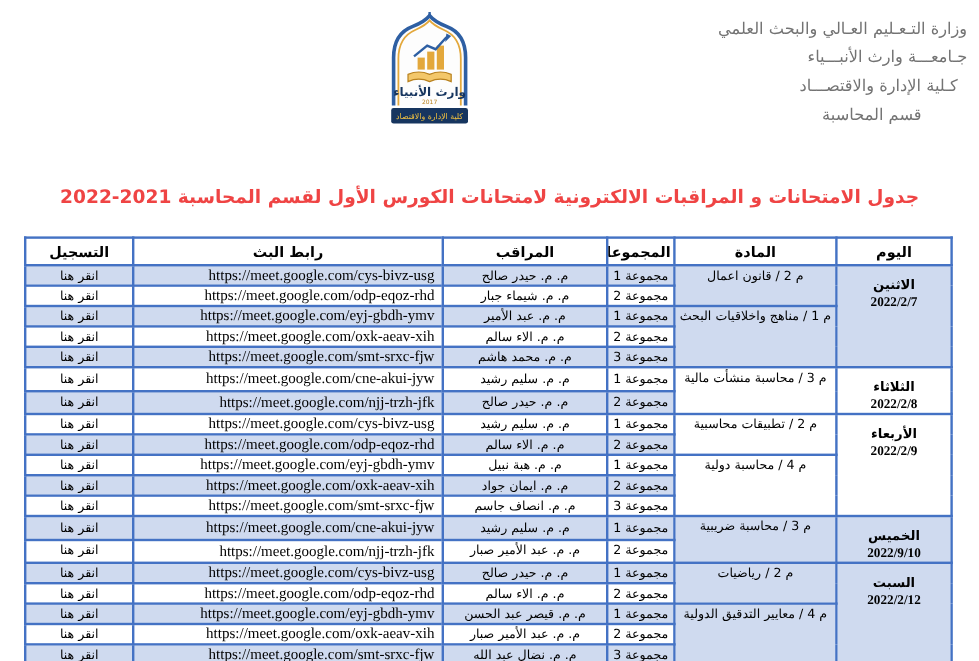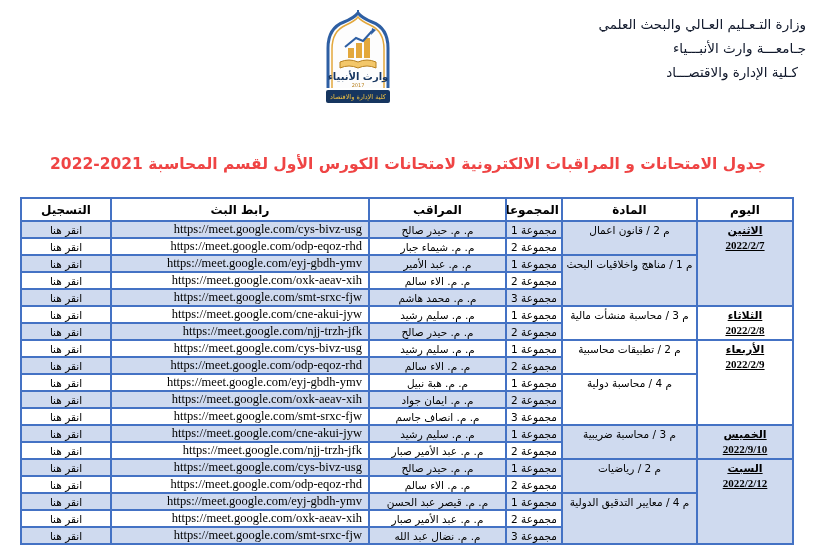--- a/index.html
+++ b/index.html
@@ -13,21 +13,21 @@
     color: #000;
   }
 
   
   .letterhead {
     position: absolute;
     top: 12px; right: 10px;
     text-align: right;
     font-size: 13.5px;
     line-height: 24px;
-    color: #0f172a;
+    color: #737373;
   }
   .letterhead .l3 { padding-left: 0; padding-right: 8px; }
   .letterhead .l4 { padding-right: 38px; }
 
   
   .logo-wrap { position: absolute; top: 10px; left: 318px; width: 80px; height: 97px; }
 
   
   .doc-title {
     position: absolute;
@@ -55,41 +55,42 @@
     background: #fff;
     padding: 0 2px;
   }
   td { height: 15px; font-size: 10.5px; padding: 0 2px; }
 
   tr.sh td { background: #CFDAEF; }
   tr.wh td { background: #ffffff; }
   td.mgs { background: #CFDAEF !important; }
   td.mgw { background: #ffffff !important; }
 
-  td.day { font-weight: bold; vertical-align: top; padding-top: 1px; text-decoration: underline; }
+  td.day { font-weight: bold; vertical-align: top; padding-top: 8px; }
   td.day .dname { font-size: 11px; line-height: 15px; }
   td.day .ddate { font-family: "Liberation Serif", serif; font-size: 11px; line-height: 14px; direction: ltr; font-weight: bold; }
   td.subj { vertical-align: top; padding-top: 2px; }
   td.link {
     text-align: right;
     direction: ltr;
     font-family: "Liberation Serif", serif;
     font-size: 12.5px;
     padding: 0 6px;
     cursor: pointer;
   }
   td.reg { cursor: pointer; }
 </style>
 </head>
 <body>
 
 <div class="letterhead">
   <div class="l1">وزارة التـعـليم العـالي والبحث العلمي</div>
   <div class="l2">جـامعـــة وارث الأنبـــياء</div>
   <div class="l3">كـلية الإدارة والاقتصـــاد</div>
+  <div class="l4">قسم المحاسبة</div>
 </div>
 
 <div class="logo-wrap">
   <svg width="80" height="97" viewBox="0 0 80 97">
 
     <path d="M10,78 L10,38 Q10,18 26,12 Q36,8 40,3 Q44,8 54,12 Q70,18 70,38 L70,78" fill="#fdfdfd" stroke="#2e5fa3" stroke-width="3"></path>
     <path d="M14,78 L14,39 Q14,21 28,15 Q37,11 40,7 Q43,11 52,15 Q66,21 66,39 L66,78" fill="none" stroke="#e3a83c" stroke-width="1.5"></path>
 
     <line x1="40" y1="3" x2="40" y2="-2" stroke="#2e5fa3" stroke-width="2"></line>
 

